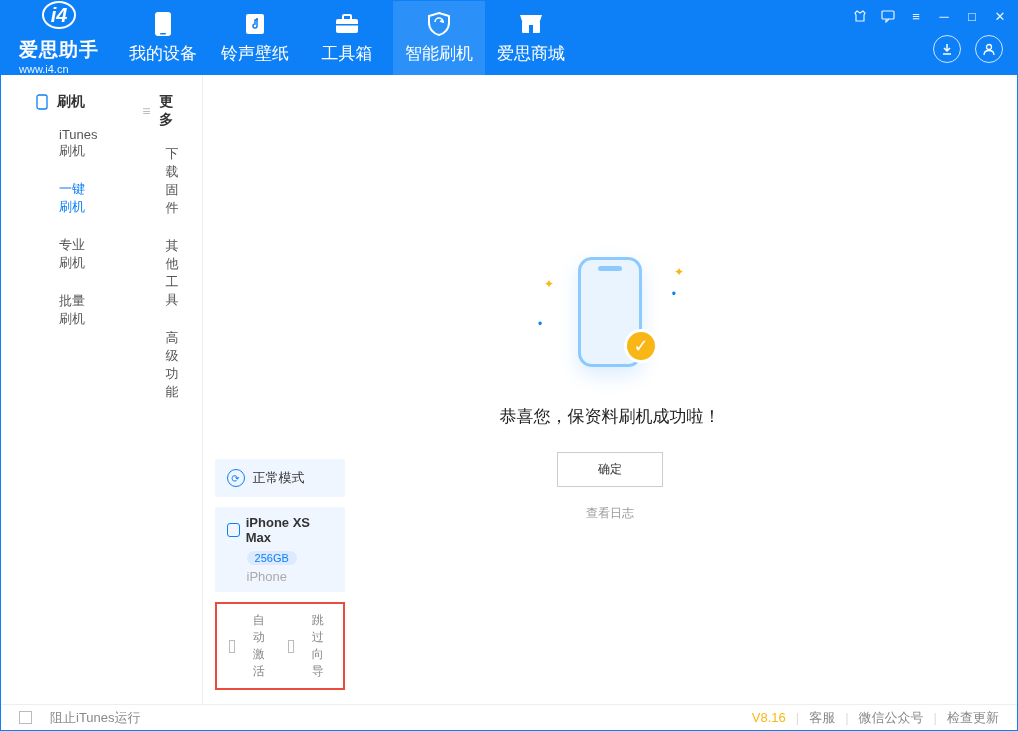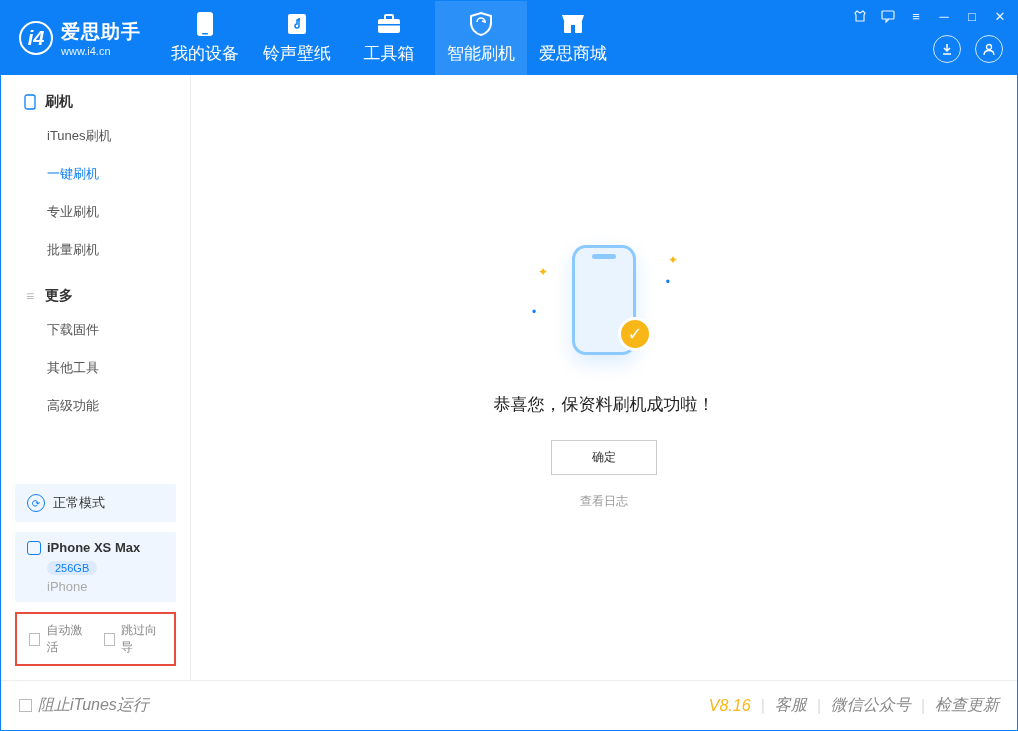--- a/index.html
+++ b/index.html
@@ -1,73 +1,73 @@
 <!DOCTYPE html>
 <html><head>
   <meta charset="utf-8">
   <style>
     * { margin: 0; padding: 0; box-sizing: border-box; }
     body { font-family: "Microsoft YaHei", Arial, sans-serif; font-size: 13px; color: #333; background: #fff; }
     .app { width: 1018px; height: 731px; border: 1px solid #0d7ff7; display: flex; flex-direction: column; overflow: hidden; }
     
     .header { background: #0d7ff7; height: 74px; display: flex; align-items: stretch; color: #fff; position: relative; }
-    .logo { display: flex; align-items: center; padding: 0 18px; gap: 8px; }
+    .logo { display: flex; align-items: center; padding: 0 18px; gap: 8px; flex-direction: column; }
     .logo-icon { width: 34px; height: 34px; border: 2.5px solid #fff; border-radius: 50%; display: flex; align-items: center; justify-content: center; font-weight: bold; font-size: 20px; font-style: italic; }
     .logo-text .name { font-size: 19px; font-weight: bold; letter-spacing: 1px; }
     .logo-text .url { font-size: 11px; opacity: .9; }
     
     .nav-tabs { display: flex; }
     .nav-tab { width: 92px; display: flex; flex-direction: column; align-items: center; justify-content: center; gap: 5px; cursor: pointer; position: relative; }
     .nav-tab.active { background: #2b91f8; }
     .nav-tab-icon { width: 26px; height: 26px; display: flex; align-items: center; justify-content: center; }
     .nav-tab-label { font-size: 17px; }
     
     .titlebar-icons { position: absolute; right: 8px; top: 6px; display: flex; gap: 10px; align-items: center; }
     .titlebar-icons > * { width: 18px; height: 18px; display: flex; align-items: center; justify-content: center; font-size: 13px; cursor: pointer; opacity: .9; }
     
     .header-right { position: absolute; right: 14px; bottom: 12px; display: flex; gap: 14px; align-items: center; }
     .circ-icon { width: 28px; height: 28px; border: 1.5px solid rgba(255,255,255,.8); border-radius: 50%; display: flex; align-items: center; justify-content: center; cursor: pointer; }
     
     .body { flex: 1; display: flex; overflow: hidden; }
     
-    .sidebar { width: 190px; border-right: 1px solid #eee; display: flex; flex-direction: column; }
+    .sidebar { width: 190px; border-right: 1px solid #eee; display: flex; flex-direction: row; margin-left: 12px; }
     .side-section { padding: 18px 0 0 0; }
     .side-head { display: flex; align-items: center; gap: 8px; padding: 0 22px 6px; font-weight: bold; font-size: 14px; color: #333; }
     .side-head-icon { width: 14px; height: 14px; display: flex; align-items: center; justify-content: center; color: #0d7ff7; }
     .side-item { padding: 10px 22px 10px 46px; font-size: 13px; color: #555; cursor: pointer; }
     .side-item.active { color: #0d7ff7; }
     
     .sidebar-bottom { margin-top: auto; padding: 14px; }
     .mode-box { background: #f0f6ff; padding: 10px 12px; margin-bottom: 10px; display: flex; align-items: center; gap: 8px; font-size: 13px; color: #333; border-radius: 2px; }
     .mode-icon { width: 18px; height: 18px; border-radius: 50%; border: 1.5px solid #0d7ff7; display: flex; align-items: center; justify-content: center; font-size: 10px; color: #0d7ff7; position: relative; }
     .device-box { background: #f0f6ff; padding: 8px 12px; border-radius: 2px; }
     .device-name { font-weight: bold; font-size: 13px; color: #333; display: flex; align-items: center; gap: 6px; }
     .device-name .phone-icon { width: 14px; height: 14px; border: 1.5px solid #0d7ff7; border-radius: 3px; position: relative; }
     .storage-badge { display: inline-block; background: #dbeafe; color: #0d7ff7; padding: 1px 8px; border-radius: 10px; font-size: 11px; margin-top: 6px; margin-left: 20px; }
     .device-sub { font-size: 13px; color: #aaa; margin-top: 4px; margin-left: 20px; }
     
     .checkbox-row { border: 2px solid #e74c3c; padding: 8px 12px; display: flex; gap: 16px; font-size: 12px; color: #888; margin-top: 10px; }
-    .cb-item { display: flex; align-items: center; gap: 6px; cursor: pointer; }
+    .cb-item { display: flex; align-items: center; gap: 18px; cursor: pointer; }
     .cb-box { width: 13px; height: 13px; border: 1px solid #bbb; background: #fff; }
     
     .main { flex: 1; display: flex; align-items: center; justify-content: center; flex-direction: column; }
     .success-illustration { width: 120px; height: 120px; position: relative; margin-bottom: 28px; }
     .phone-shape { width: 64px; height: 110px; border: 3px solid #8cc9ff; border-radius: 14px; background: #eaf4ff; margin: 0 auto; position: relative; box-shadow: 0 8px 20px rgba(0,127,247,.15); }
     .phone-shape::before { content: ""; position: absolute; top: 6px; left: 50%; transform: translateX(-50%); width: 24px; height: 5px; background: #8cc9ff; border-radius: 3px; }
     .check-badge { position: absolute; right: 12px; bottom: 14px; width: 34px; height: 34px; background: #f9b717; border-radius: 50%; display: flex; align-items: center; justify-content: center; color: #fff; font-size: 18px; border: 3px solid #fff; }
     .sparkle { position: absolute; color: #f9b717; font-size: 12px; }
     .sp1 { left: -6px; top: 20px; }
     .sp2 { left: -12px; top: 60px; color: #0d7ff7; }
     .sp3 { right: -6px; top: 30px; color: #0d7ff7; }
     .sp4 { right: -14px; top: 8px; }
     .success-msg { font-size: 17px; color: #222; margin-bottom: 24px; }
     .btn-confirm { border: 1px solid #ccc; padding: 8px 40px; font-size: 12px; color: #333; background: #fff; cursor: pointer; margin-bottom: 18px; }
     .link-log { font-size: 12px; color: #999; cursor: pointer; }
     
-    .statusbar { height: 50px; border-top: 1px solid #eee; display: flex; align-items: center; padding: 0 18px; font-size: 16px; color: #888; font-style: italic; }
+    .statusbar { height: 26px; border-top: 1px solid #eee; display: flex; align-items: center; padding: 0 18px; font-size: 13px; color: #888; }
     .statusbar .left { display: flex; align-items: center; gap: 6px; }
     .statusbar .right { margin-left: auto; display: flex; align-items: center; gap: 10px; }
     .statusbar .sep { color: #ddd; }
     .status-link { cursor: pointer; }
     
     svg { display: block; }
   </style>
 </head>
 <body>
 

